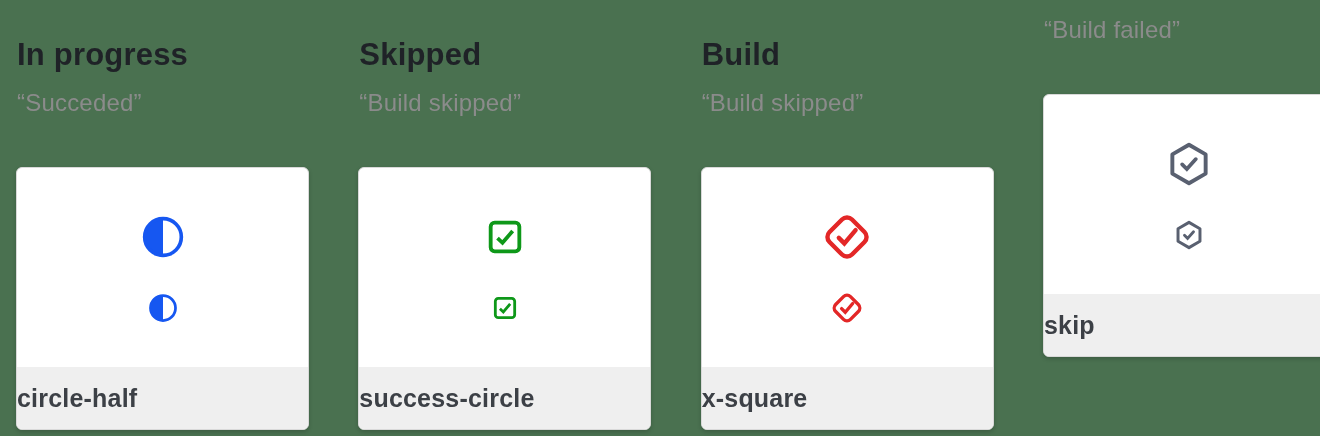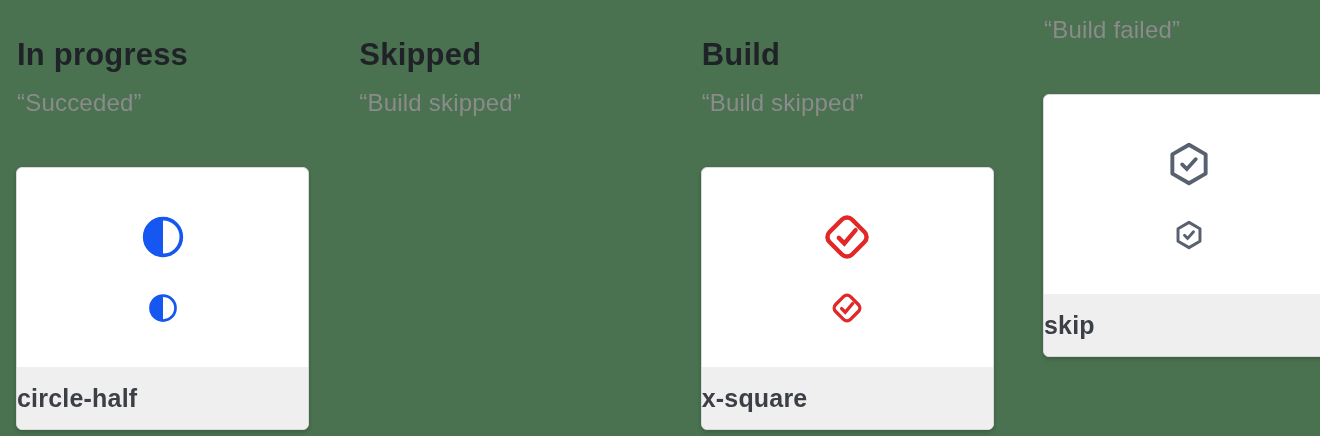--- a/index.html
+++ b/index.html
@@ -80,20 +80,39 @@
       </div>
       <div class="card-footer">
         <span class="card-footer-label">circle-half</span>
       </div>
     </div>
   </div>
 
   <div class="col" style="--accent: #0e9819;">
     <div class="col-title">Skipped</div>
     <div class="col-subtitle">“Build skipped”</div>
+    <div class="card">
+      <div class="card-body">
+        <span class="icon-large">
+          <svg width="40" height="40" viewBox="0 0 24 24">
+            <rect x="3.4" y="3.4" width="17.2" height="17.2" rx="2.4" fill="none" stroke="currentColor" stroke-width="2.3"></rect>
+            <path d="M7.5 12.7 L10.5 15.5 L16.6 8.4" fill="none" stroke="currentColor" stroke-width="2.3"></path>
+          </svg>
+        </span>
+        <span class="icon-small">
+          <svg width="27" height="27" viewBox="0 0 24 24">
+            <rect x="3.4" y="3.4" width="17.2" height="17.2" rx="2.6" fill="none" stroke="currentColor" stroke-width="2.5"></rect>
+            <path d="M7.5 12.7 L10.5 15.5 L16.6 8.4" fill="none" stroke="currentColor" stroke-width="2.5"></path>
+          </svg>
+        </span>
+      </div>
+      <div class="card-footer">
+        <span class="card-footer-label">success-circle</span>
+      </div>
+    </div>
   </div>
 
   <div class="col" style="--accent: #e32727;">
     <div class="col-title">Build</div>
     <div class="col-subtitle">“Build skipped”</div>
     <div class="card">
       <div class="card-body">
         <span class="icon-large">
           <svg width="53" height="53" viewBox="0 0 24 24">
             <g transform="rotate(45 12 12)">

